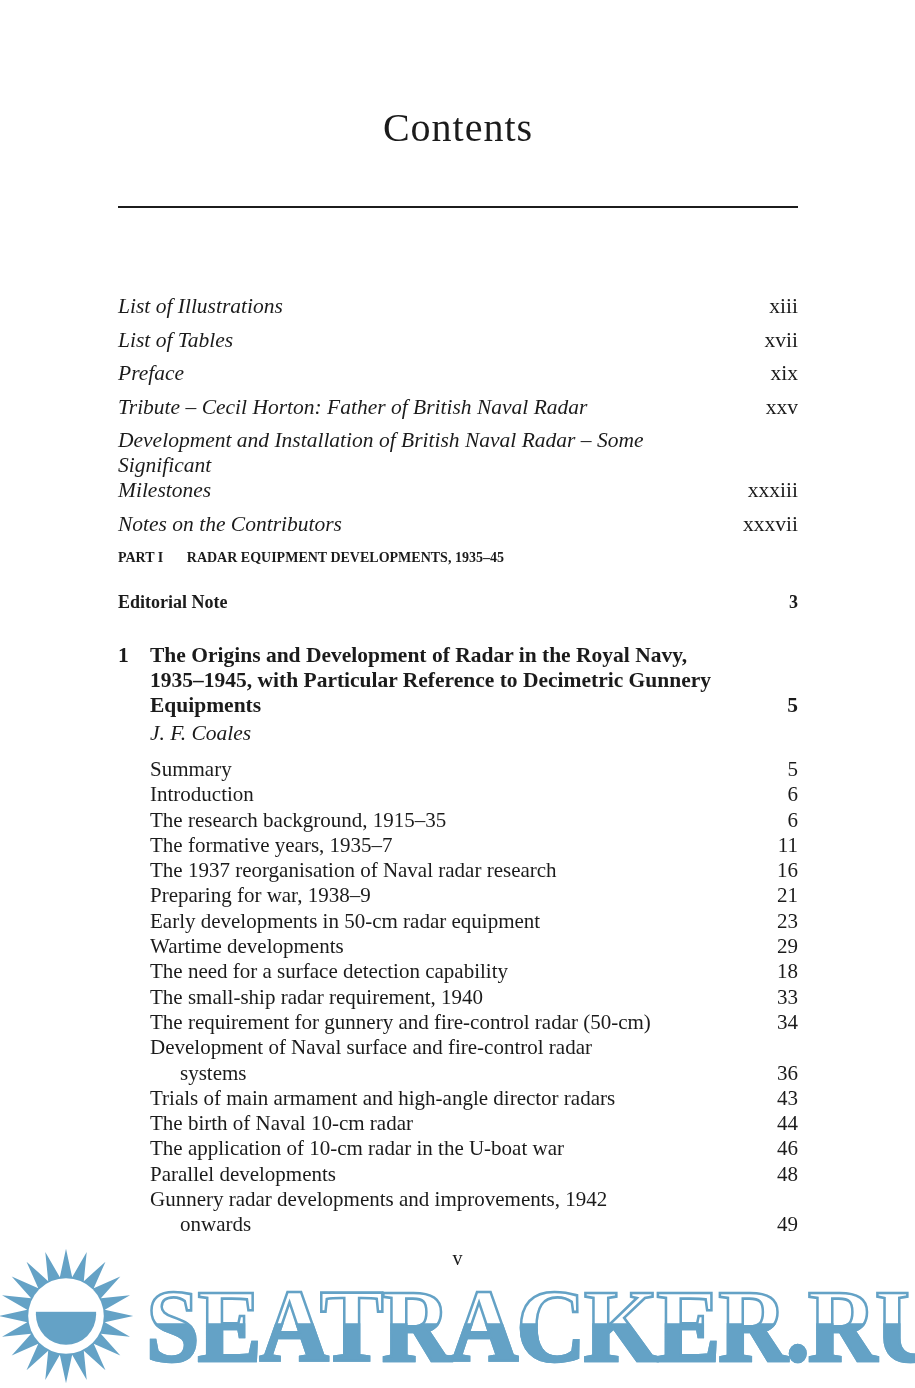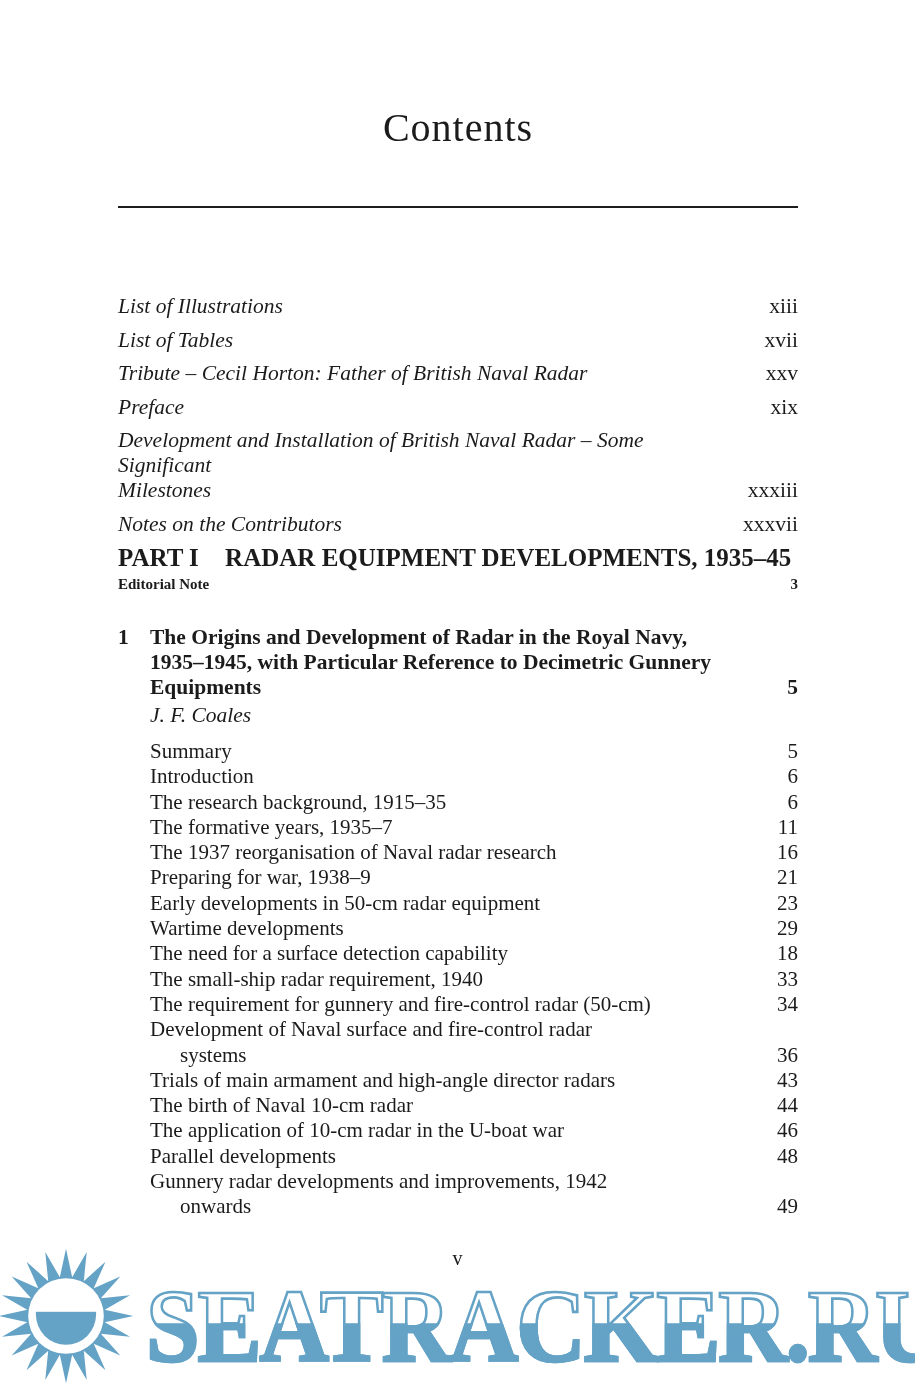--- a/index.html
+++ b/index.html
@@ -12,24 +12,24 @@
   .head-rule{border:none;border-top:2.5px solid #1c1c1c;margin:54px 0 0;}
 
   
   .frontmatter{margin-top:86px;font-size:21.5px;}
   .fm-row{display:flex;justify-content:space-between;align-items:flex-end;
           line-height:25px;margin-bottom:8.5px;}
   .fm-text{font-style:italic;}
   .fm-page{font-style:normal;padding-left:14px;}
 
   
-  .part-row{margin-top:2px;font-size:25px;font-weight:bold;line-height:26px;}
+  .part-row{margin-top:2px;font-size:14px;font-weight:bold;line-height:26px;}
   .part-label{margin-right:20px;}
   .ed-row{display:flex;justify-content:space-between;align-items:flex-end;
-          margin-top:0;font-size:15px;font-weight:bold;line-height:26px;}
+          margin-top:18px;font-size:18px;font-weight:bold;line-height:26px;}
 
   
   .chapter{margin-top:28px;font-size:21.5px;display:flex;}
   .ch-num{font-weight:bold;width:32px;flex:none;line-height:25px;}
   .ch-body{flex:1;}
   .ch-title-row{display:flex;justify-content:space-between;align-items:flex-end;}
   .ch-lines{font-weight:bold;line-height:25px;}
   .ch-page{font-weight:bold;line-height:25px;padding-left:14px;}
   .ch-author{font-style:italic;margin-top:3px;line-height:25px;}
 
@@ -65,26 +65,26 @@
   <div class="frontmatter">
     <div class="fm-row">
       <span class="fm-text">List of Illustrations</span>
       <span class="fm-page">xiii</span>
     </div>
     <div class="fm-row">
       <span class="fm-text">List of Tables</span>
       <span class="fm-page">xvii</span>
     </div>
     <div class="fm-row">
+      <span class="fm-text">Preface</span>
+      <span class="fm-page">xix</span>
+    </div>
+    <div class="fm-row">
       <span class="fm-text">Tribute – Cecil Horton: Father of British Naval Radar</span>
       <span class="fm-page">xxv</span>
-    </div>
-    <div class="fm-row">
-      <span class="fm-text">Preface</span>
-      <span class="fm-page">xix</span>
     </div>
     <div class="fm-row">
       <span class="fm-text">
         <span>Development and Installation of British Naval Radar – Some Significant</span><br>
         <span>Milestones</span>
       </span>
       <span class="fm-page">xxxiii</span>
     </div>
     <div class="fm-row">
       <span class="fm-text">Notes on the Contributors</span>

